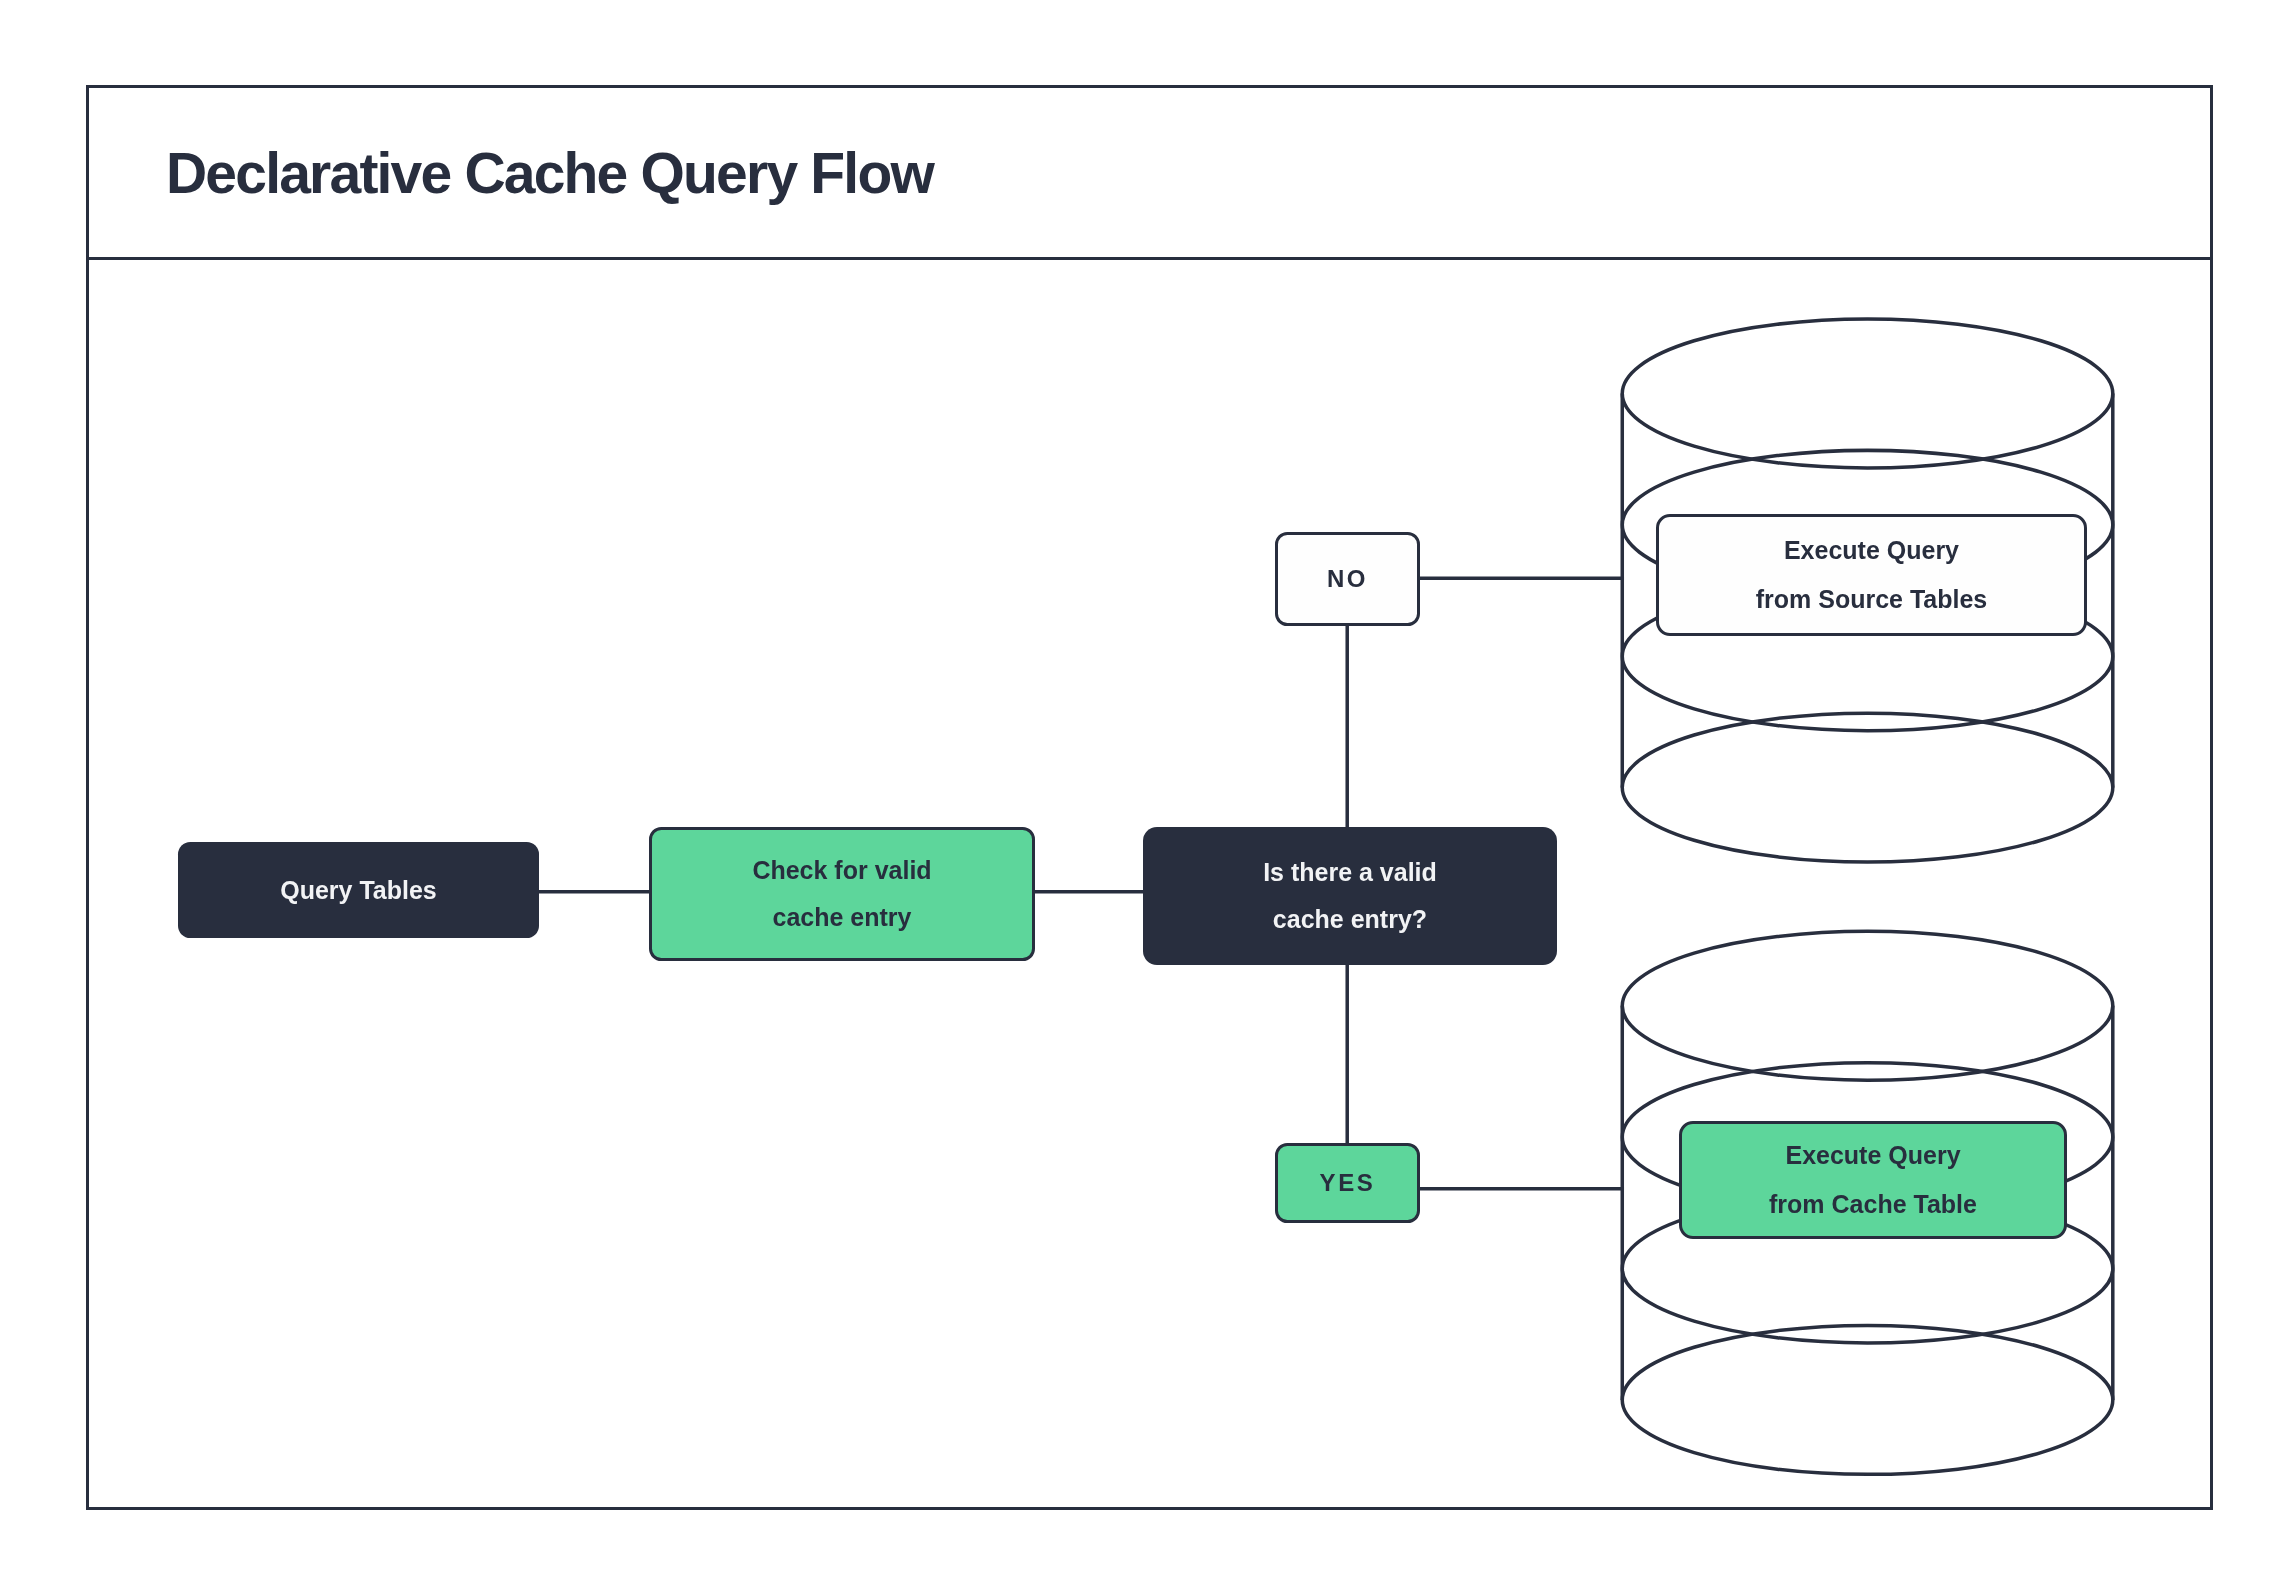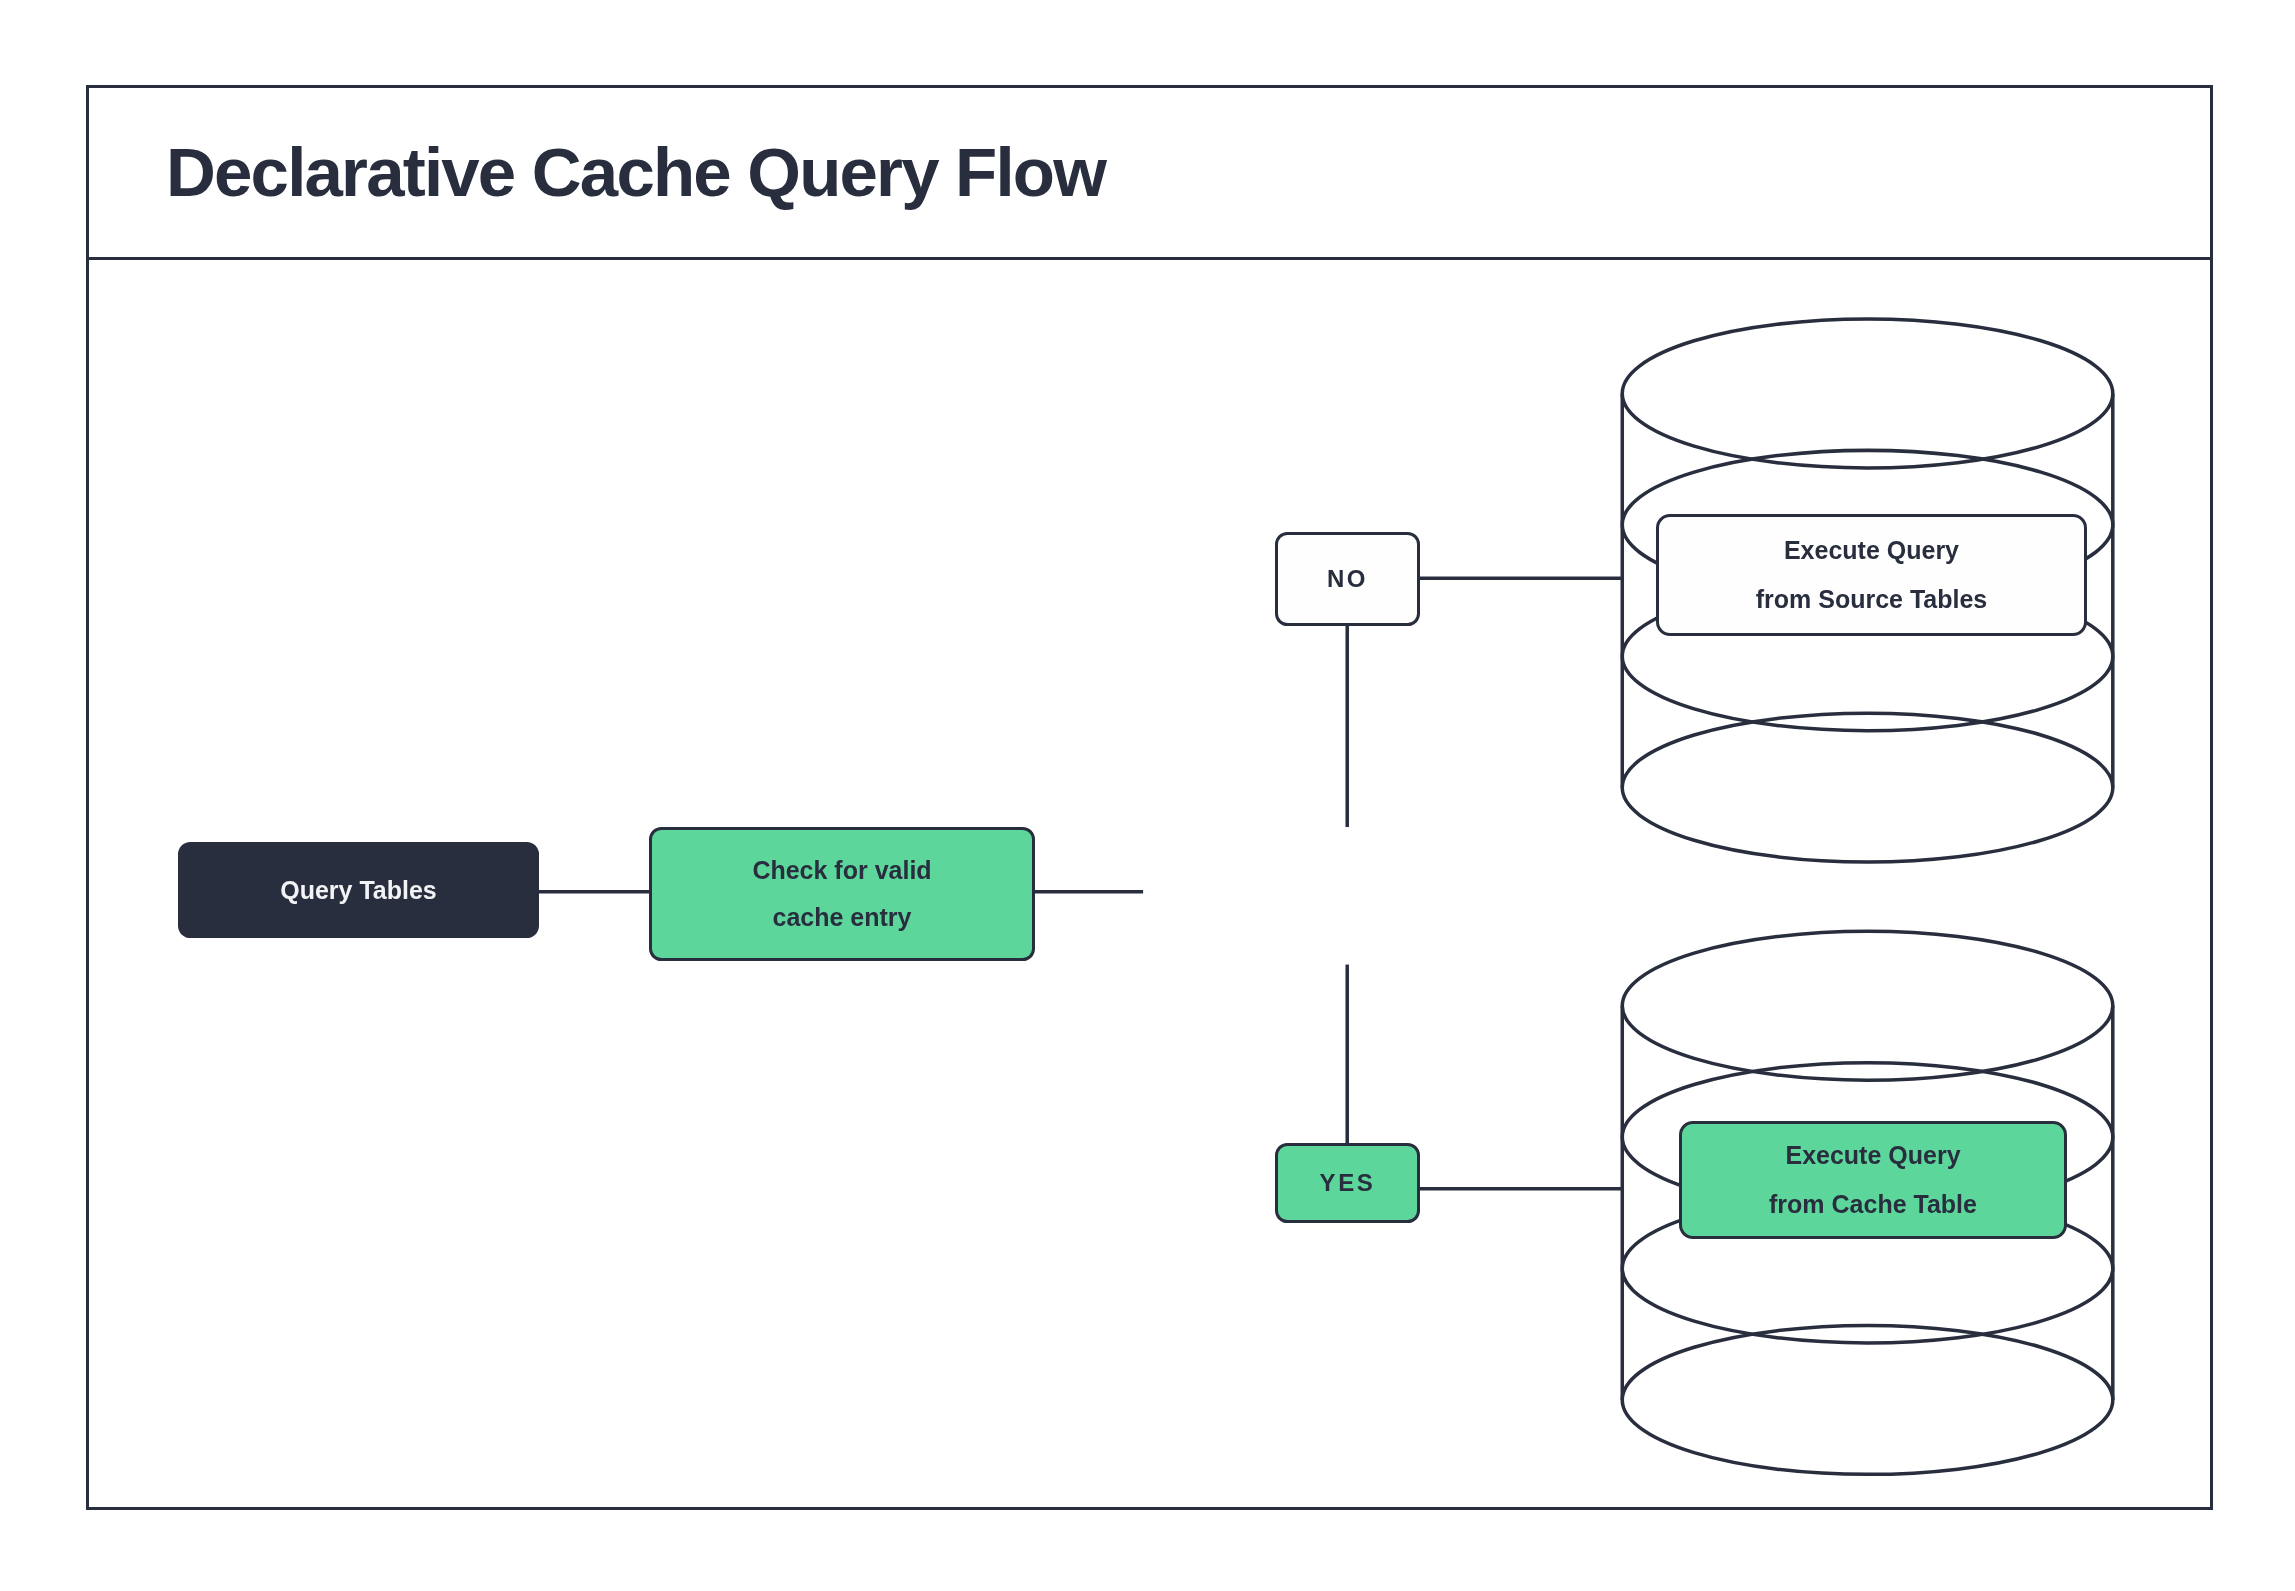--- a/index.html
+++ b/index.html
@@ -23,21 +23,21 @@
   }
   .titlebar{
     position:absolute;
     left:0;top:0;right:0;height:172px;
     border-bottom:3.5px solid #282E3E;
     display:flex;align-items:center;
     padding-left:77px;
     box-sizing:border-box;
   }
   .title{
-    font-size:69px;
+    font-size:57px;
     font-weight:bold;
     letter-spacing:-1.8px;
     color:#282E3E;
     white-space:nowrap;
   }
   .node{
     position:absolute;
     display:flex;align-items:center;justify-content:center;
     text-align:center;
     box-sizing:border-box;
@@ -99,20 +99,22 @@
     <div class="titlebar">
       <div class="title">Declarative Cache Query Flow</div>
     </div>
   </div>
 
   <div class="node dark" style="left:178px;top:842px;width:361px;height:96px;">Query Tables</div>
 
   <div class="node green" style="left:649px;top:827px;width:386px;height:134px;text-align:center;">Check for valid
 cache entry</div>
 
+  <div class="node dark" style="left:1143px;top:827px;width:414px;height:138px;border-radius:14px;">Is there a valid
+cache entry?</div>
 
   <div class="node white branch" style="left:1275px;top:532px;width:145px;height:94px;">NO</div>
 
   <div class="node green branch" style="left:1275px;top:1143px;width:145px;height:80px;">YES</div>
 
   <div class="node white dblabel" style="left:1656px;top:514px;width:431px;height:122px;line-height:49px;">Execute Query
 from Source Tables</div>
 
   <div class="node green dblabel" style="left:1679px;top:1121px;width:388px;height:118px;line-height:49px;">Execute Query
 from Cache Table</div>

